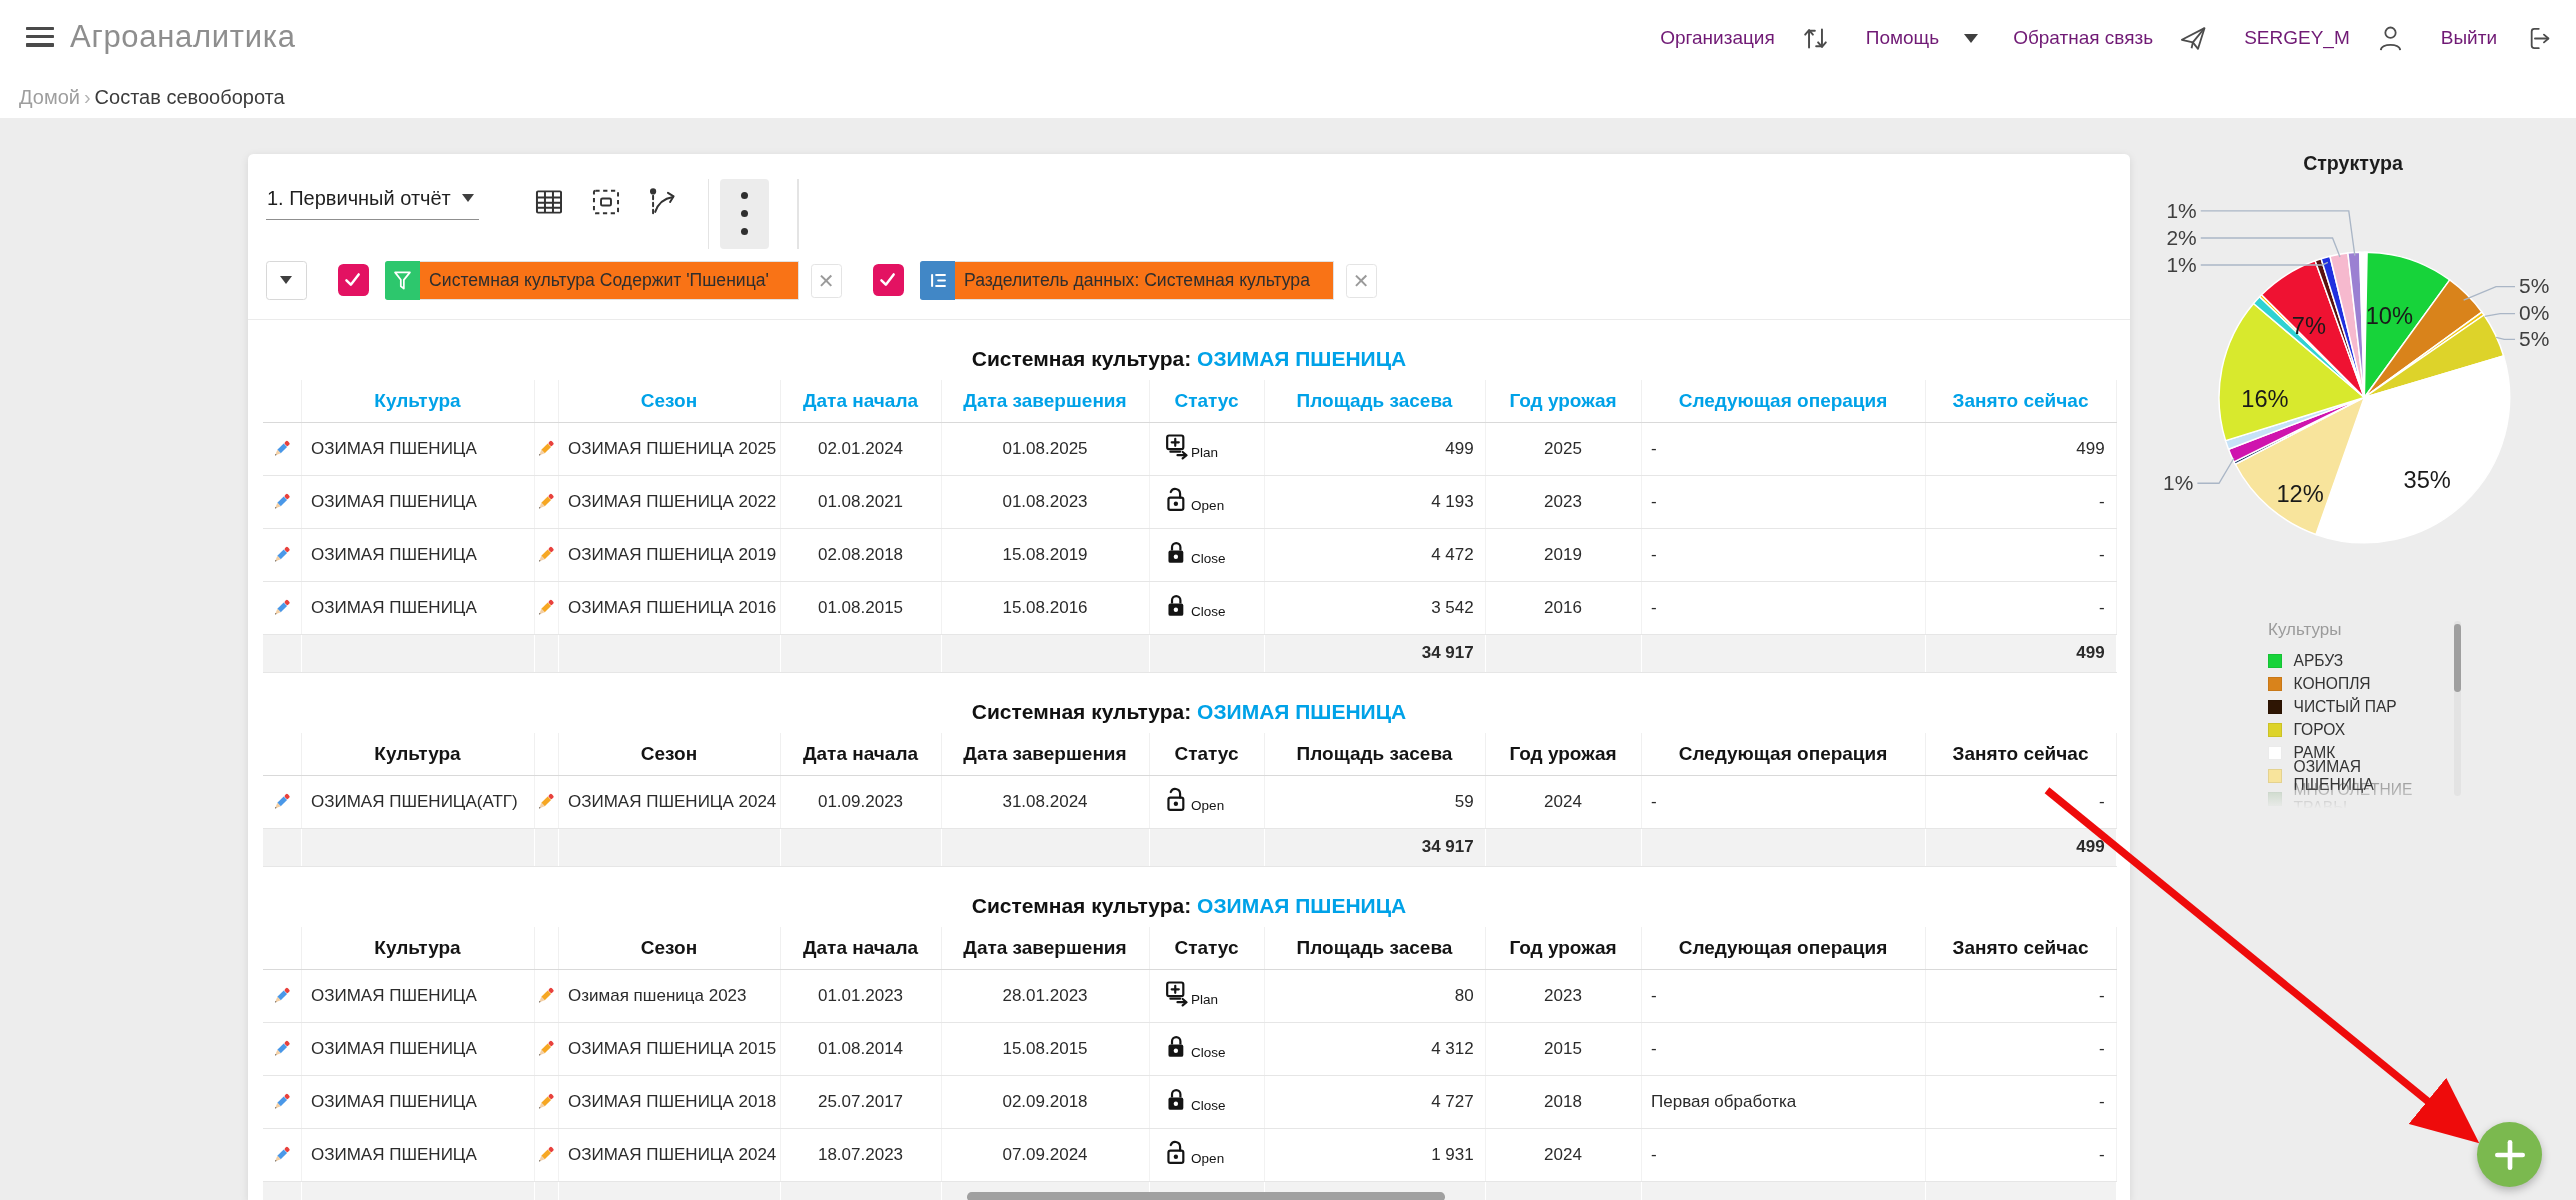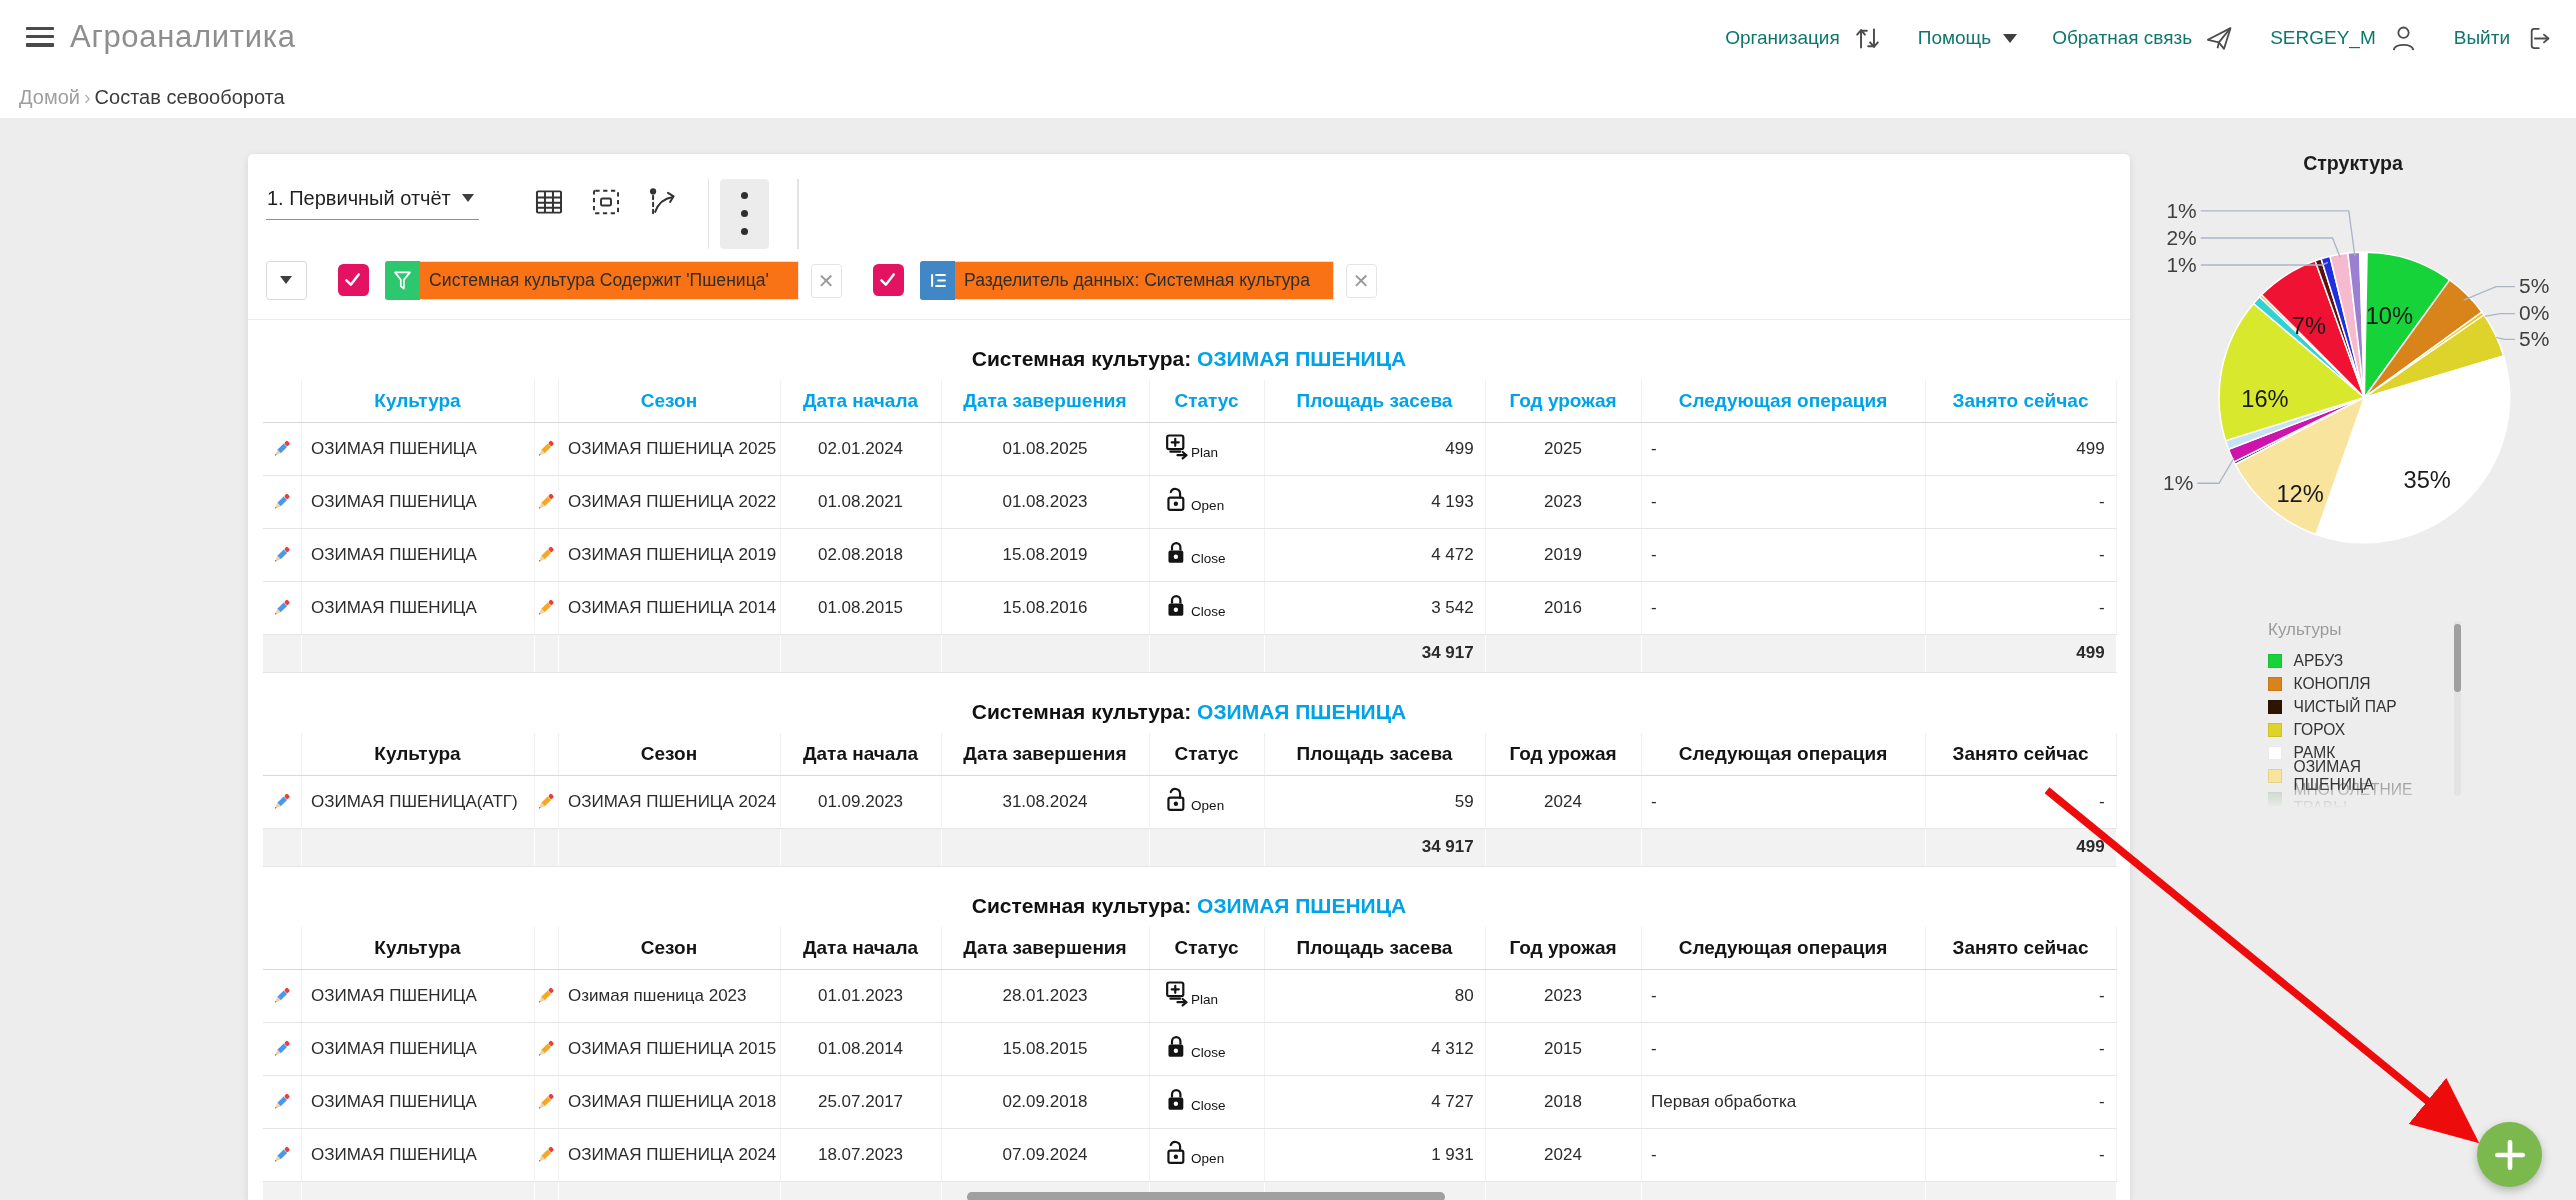--- a/index.html
+++ b/index.html
@@ -4,21 +4,21 @@
 <style>
   * { margin:0; padding:0; box-sizing:border-box; }
   html,body { width:2576px; height:1201px; overflow:hidden; background:#ededed;
               font-family:"Liberation Sans","DejaVu Sans",sans-serif; }
   
   .topbar { position:absolute; left:0; top:0; width:2576px; height:76px; background:#fff; z-index:5; }
   .hamburger { position:absolute; left:26px; top:27px; width:28px; height:21.6px; cursor:pointer; }
   .hamburger span { display:block; height:3.4px; background:#4a4a4a; margin-bottom:4.7px; border-radius:0.7px; }
   .app-title { position:absolute; left:70px; top:19px; font-size:31px; font-weight:300; color:#8e8e8e; letter-spacing:0.7px; }
   .top-menu { position:absolute; right:23px; top:0; height:76px; display:flex; align-items:center; gap:35px; }
-  .tm-item { display:flex; align-items:center; gap:12px; font-size:19px; color:#0f766e; cursor:pointer; }
+  .tm-item { display:flex; align-items:center; gap:25px; font-size:19px; color:#701a75; cursor:pointer; }
   .hd-ic { width:31px; height:31px; }
   .caret { width:0; height:0; border-left:7.4px solid transparent; border-right:7.4px solid transparent; border-top:9.5px solid #3f3f3f; }
   
   .crumbs { position:absolute; left:0; top:76px; width:2576px; height:42px; background:#fff; display:flex; align-items:center; padding-left:19px; gap:4px; font-size:20px; z-index:4; }
   .crumb-home { color:#9e9e9e; cursor:pointer; }
   .crumb-sep { color:#b3b3b3; font-size:20px; }
   .crumb-cur { color:#3c3c3c; }
   
   .card { position:absolute; left:248px; top:154px; width:1882px; height:1047px; background:#fff; border-radius:5.4px 5.4px 0 0; box-shadow:0 2px 8px rgba(0,0,0,.10); overflow:hidden; z-index:3; }
   .rpt-toolbar { display:flex; align-items:flex-start; padding:30px 0 0 17.6px; height:97px; }
@@ -371,21 +371,21 @@
                 </svg></span></td>
       <td class="l">ОЗИМАЯ ПШЕНИЦА</td>
       <td class="edit"><span class="pencil"><svg viewBox="0 0 36 36">
                   <g transform="rotate(45 18 18)">
                     <rect x="14" y="2" width="8" height="7" rx="2.5" fill="#e8413c"></rect>
                     <rect x="14" y="9.5" width="8" height="15" fill="#f6a723"></rect>
                     <polygon points="14,24.5 22,24.5 18,34" fill="#f3cfa4"></polygon>
                     <polygon points="16.9,31.4 19.1,31.4 18,34" fill="#333"></polygon>
                   </g>
                 </svg></span></td>
-      <td class="l">ОЗИМАЯ ПШЕНИЦА 2014</td>
+      <td class="l">ОЗИМАЯ ПШЕНИЦА 2016</td>
       <td class="c">01.08.2015</td>
       <td class="c">15.08.2016</td>
       <td><span class="status-wrap">
                 <svg viewBox="0 0 48 48">
                   <rect x="10" y="21" width="23" height="19" rx="3" fill="#141414"></rect>
                   <circle cx="21.5" cy="30.5" r="3.4" fill="#fff"></circle>
                   <path d="M15.5 21 v-5 a6.5 6.5 0 0 1 13 0 v5" fill="none" stroke="#141414" stroke-width="3.4"></path>
                 </svg>
                 <span class="status-label">Close</span>
               </span></td>

